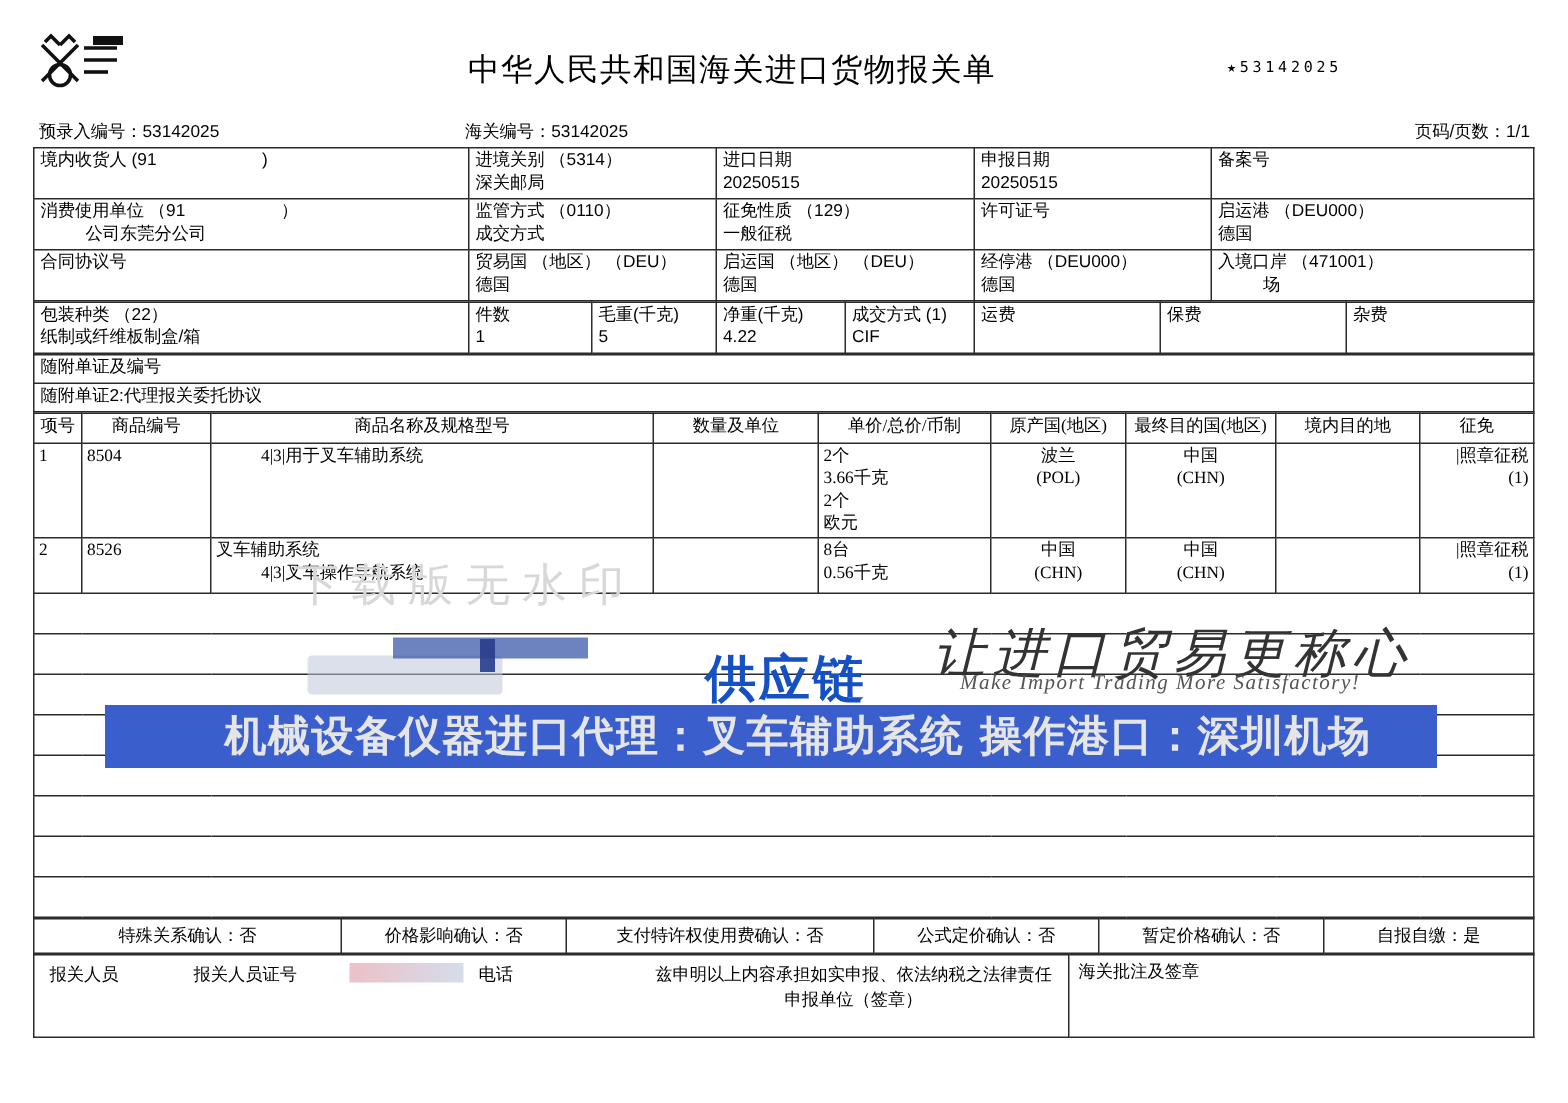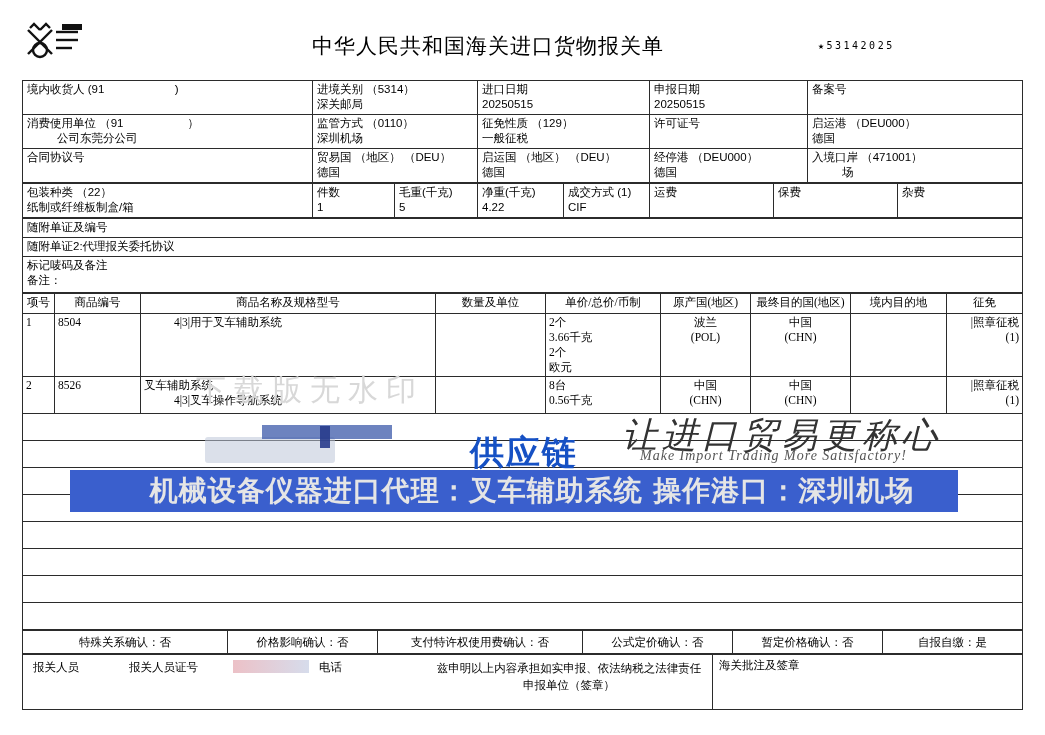--- a/index.html
+++ b/index.html
@@ -278,20 +278,25 @@
             <path d="M34 18 L56 18"></path>
             <path d="M34 26 L50 26"></path>
           </g>
           <rect x="40" y="2" width="20" height="6" fill="#111"></rect>
         </svg>
       </div>
       <div class="doc-title">中华人民共和国海关进口货物报关单</div>
       <div class="doc-number">★53142025</div>
     </div>
 
+    <div class="preline">
+      <span class="a">预录入编号：53142025</span>
+      <span class="b">海关编号：53142025</span>
+      <span class="c">页码/页数：1/1</span>
+    </div>
 
     <table class="grid">
       <colgroup>
         <col style="width:290px">
         <col style="width:165px">
         <col style="width:172px">
         <col style="width:158px">
         <col style="width:215px">
       </colgroup>
       <tbody>
@@ -317,21 +322,21 @@
           <span class="val"></span>
         </td>
       </tr>
       <tr>
         <td class="cellpair">
           <span class="lbl"><span>消费使用单位 （91</span>&nbsp;&nbsp;&nbsp;&nbsp;&nbsp;&nbsp;&nbsp;&nbsp;&nbsp;&nbsp;&nbsp;&nbsp;&nbsp;&nbsp;&nbsp;&nbsp;&nbsp;&nbsp;&nbsp;&nbsp;<span>）</span></span>
           <span class="val ind">公司东莞分公司</span>
         </td>
         <td class="cellpair">
           <span class="lbl">监管方式 （0110）</span>
-          <span class="val">深圳机场</span>
+          <span class="val">成交方式</span>
         </td>
         <td class="cellpair">
           <span class="lbl">征免性质 （129）</span>
           <span class="val">一般征税</span>
         </td>
         <td class="cellpair">
           <span class="lbl">许可证号</span>
           <span class="val"></span>
         </td>
         <td class="cellpair">
@@ -419,26 +424,20 @@
         </colgroup>
       <tbody>
           <tr>
         <td class="onecell">
           <span class="lbl">随附单证及编号</span>
         </td>
       </tr>
       <tr>
         <td class="onecell">
           <span class="lbl">随附单证2:代理报关委托协议</span>
-        </td>
-      </tr>
-      <tr>
-        <td style="height:32px">
-          <span class="lbl">标记唛码及备注</span>
-          <span class="lbl">备注：</span>
         </td>
       </tr>
     </tbody>
       </table>
 
     <table class="items">
       <colgroup>
         <col style="width:32px">
         <col style="width:86px">
         <col style="width:295px">

